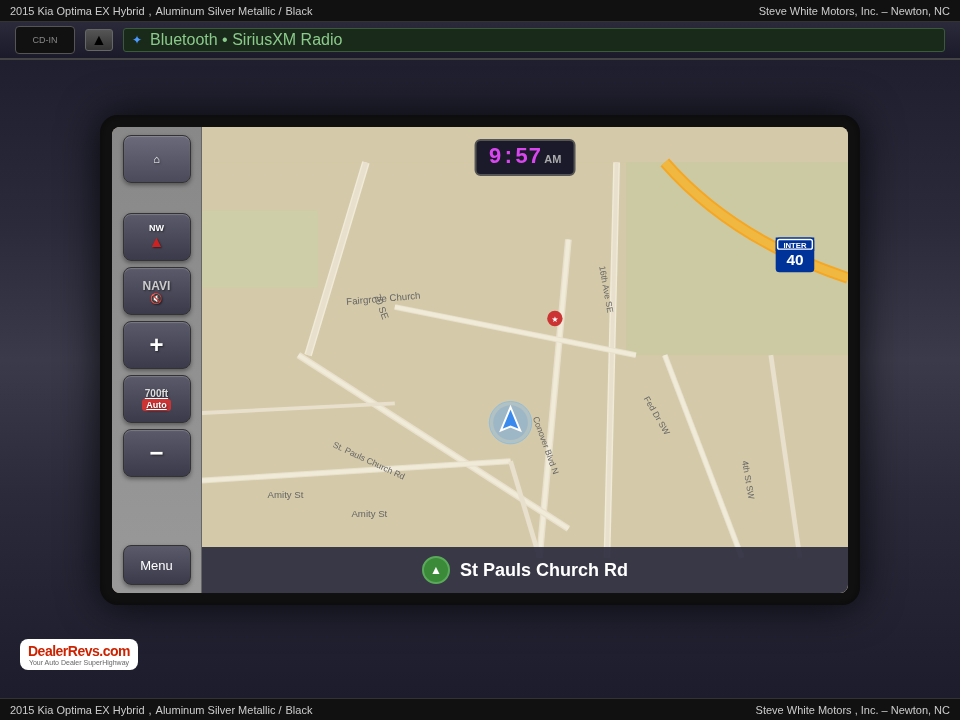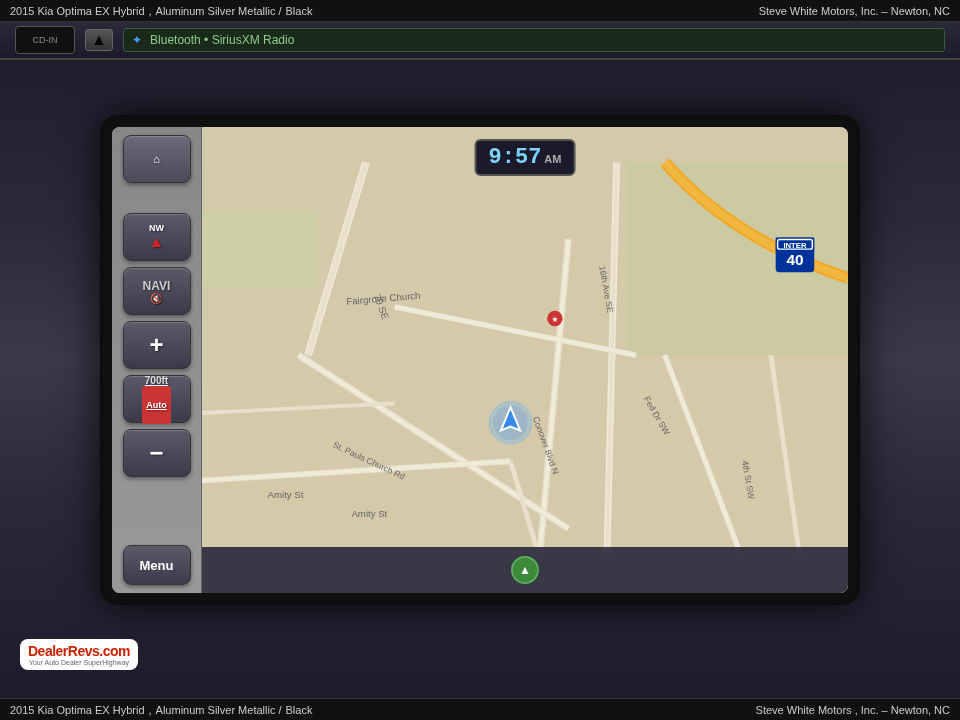--- a/index.html
+++ b/index.html
@@ -174,36 +174,36 @@
       width: 68px;
       height: 40px;
       border-radius: 8px;
       background: linear-gradient(180deg, #5a5a6a 0%, #3a3a4a 100%);
       border: 1px solid #333;
       display: flex;
       align-items: center;
       justify-content: center;
       cursor: pointer;
       font-size: 13px;
-      font-weight: bold;
+      font-weight: normal;
       color: white;
       box-shadow: 0 2px 4px rgba(0,0,0,0.4);
       margin-top: auto;
     }
 
     .scale-label {
       font-size: 10px;
       color: #ddd;
       font-weight: bold;
     }
     .auto-label {
       font-size: 9px;
       background: #cc3333;
       color: white;
-      padding: 14px 4px;
+      padding: 1px 4px;
       border-radius: 3px;
     }
 
     
     #map-area {
       flex: 1;
       position: relative;
       overflow: hidden;
     }
 
@@ -227,21 +227,21 @@
       padding: 4px 12px;
       display: flex;
       align-items: baseline;
       gap: 3px;
       z-index: 10;
     }
 
     #time-display .time-main {
       font-size: 22px;
       font-weight: bold;
-      color: #7dd3fc;
+      color: #d946ef;
       font-family: 'Courier New', monospace;
     }
 
     #time-display .time-ampm {
       font-size: 11px;
       color: #aaa;
       font-weight: bold;
     }
 
     
@@ -357,21 +357,21 @@
       padding: 0 8px;
       gap: 8px;
     }
 
     #audio-bar .radio-display .bluetooth-icon {
       color: #4a9aff;
       font-size: 12px;
     }
 
     #audio-bar .radio-display .radio-text {
-      font-size: 12px;
+      font-size: 16px;
       color: #8aca8a;
     }
 
     
     #map-svg {
       position: absolute;
       top: 0;
       left: 0;
       width: 100%;
       height: 100%;
@@ -509,20 +509,21 @@
 
             <div id="time-display">
               <span class="time-main">9:57</span>
               <span class="time-ampm">AM</span>
             </div>
 
             <div id="current-road">
               <div class="road-icon">
                 <span style="color:white; font-size:12px;">▲</span>
               </div>
+              <span class="road-name">St Pauls Church Rd</span>
             </div>
 
           </div>
         </div>
 
       </div>
     </div>
 
     <div id="dealer-logo">
       <div class="dealer-logo-box">

